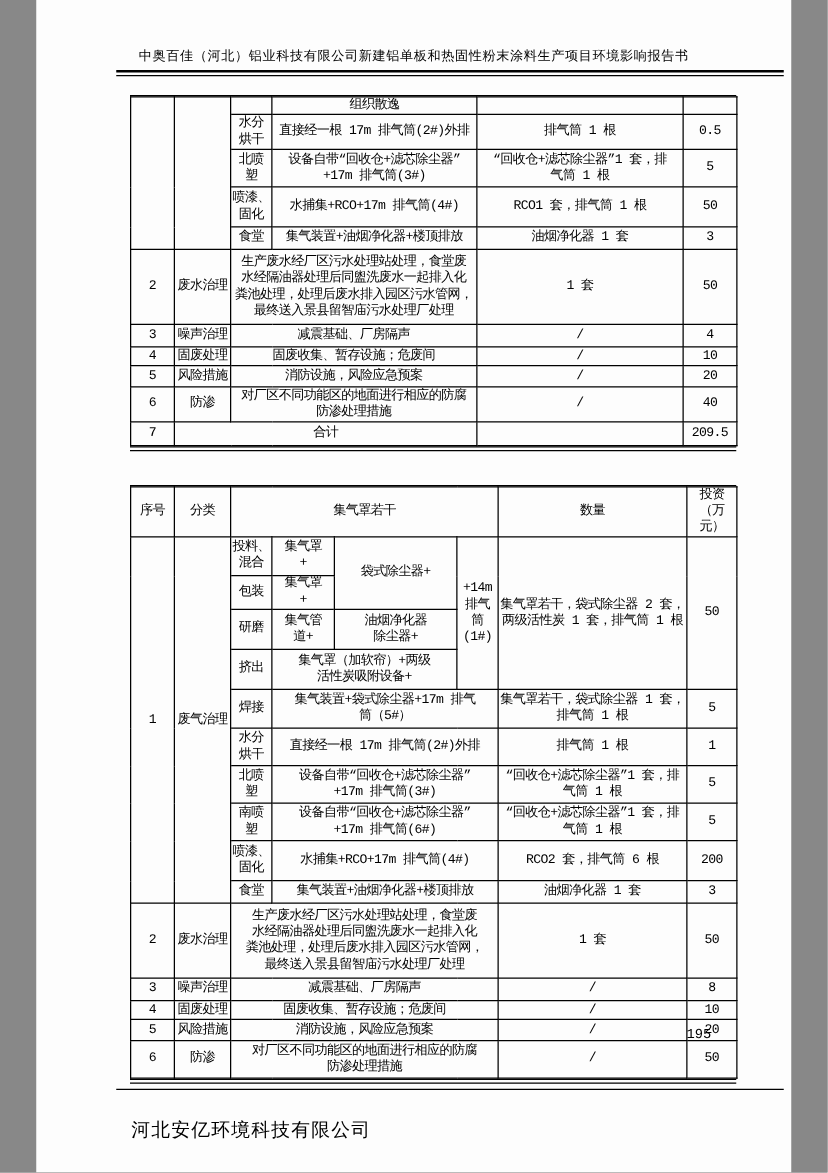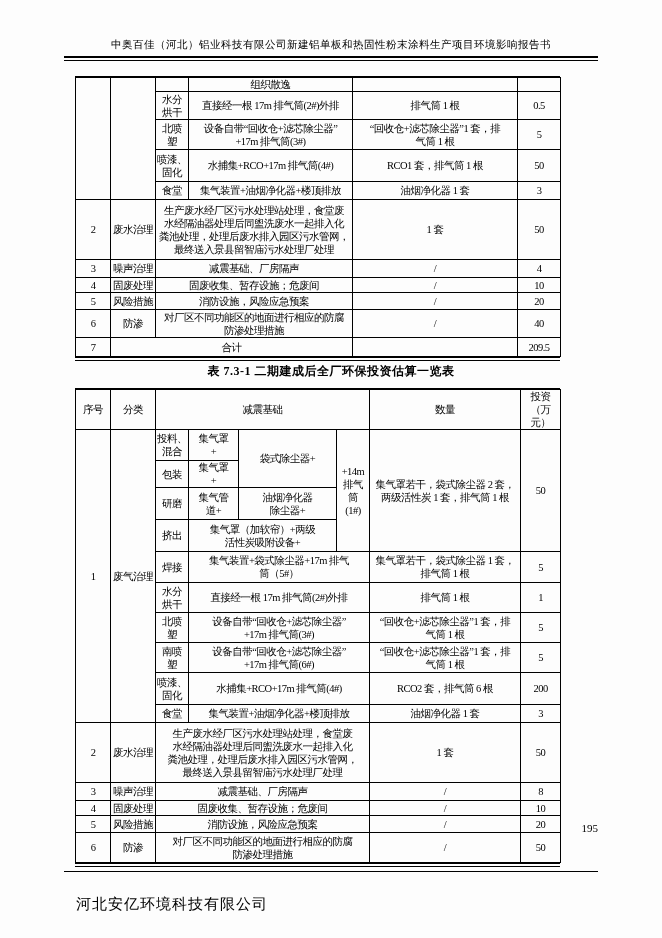--- a/index.html
+++ b/index.html
@@ -1,19 +1,19 @@
 <!DOCTYPE html>
 <html><head>
 <meta charset="utf-8">
 <style>
   html,body{margin:0;padding:0;background:#888;}
   .page{
-    position:relative;width:662px;height:938px;margin:0 auto;
+    position:relative;width:604px;height:938px;margin:0 auto;
     background:#fdfdfd;color:#000;
-    font-family:Liberation Serif, serif;
+    font-family:Liberation Mono, monospace;
     overflow:hidden;
   }
   .doc-header{
     position:absolute;top:38px;left:0;width:100%;
     text-align:center;font-size:10.5px;letter-spacing:0.5px;
   }
   .header-rule{
     position:absolute;top:56px;left:64px;width:534px;height:2px;
     border-top:2.5px solid #000;border-bottom:1px solid #000;
   }
@@ -133,39 +133,38 @@
       <tr style="height:19px">
         <td>7</td>
         <td colspan="3">合计</td>
         <td></td>
         <td>209.5</td>
       </tr>
     </tbody>
       </table>
   </div>
 
-  <div class="tbl2-title">表 7.3-1  二期建成后全厂环保投资估算一览表</div>
 
   <div class="tbl-wrap tbl-wrap2">
     <table>
       <colgroup>
         <col style="width:35px">
           <col style="width:45px">
           <col style="width:33px">
         <col style="width:50px">
           <col style="width:98px">
           <col style="width:33px">
         <col style="width:151px">
           <col style="width:40px">
       </colgroup>
       <tbody>
           <tr style="height:27px">
         <td>序号</td>
         <td>分类</td>
-        <td colspan="4">减震基础</td>
+        <td colspan="4">集气罩若干</td>
         <td>数量</td>
         <td>投资
 （万元）</td>
       </tr>
       <tr style="height:31px">
         <td rowspan="10">1</td>
         <td rowspan="10">废气治理</td>
         <td>投料、
 混合</td>
         <td>集气罩

